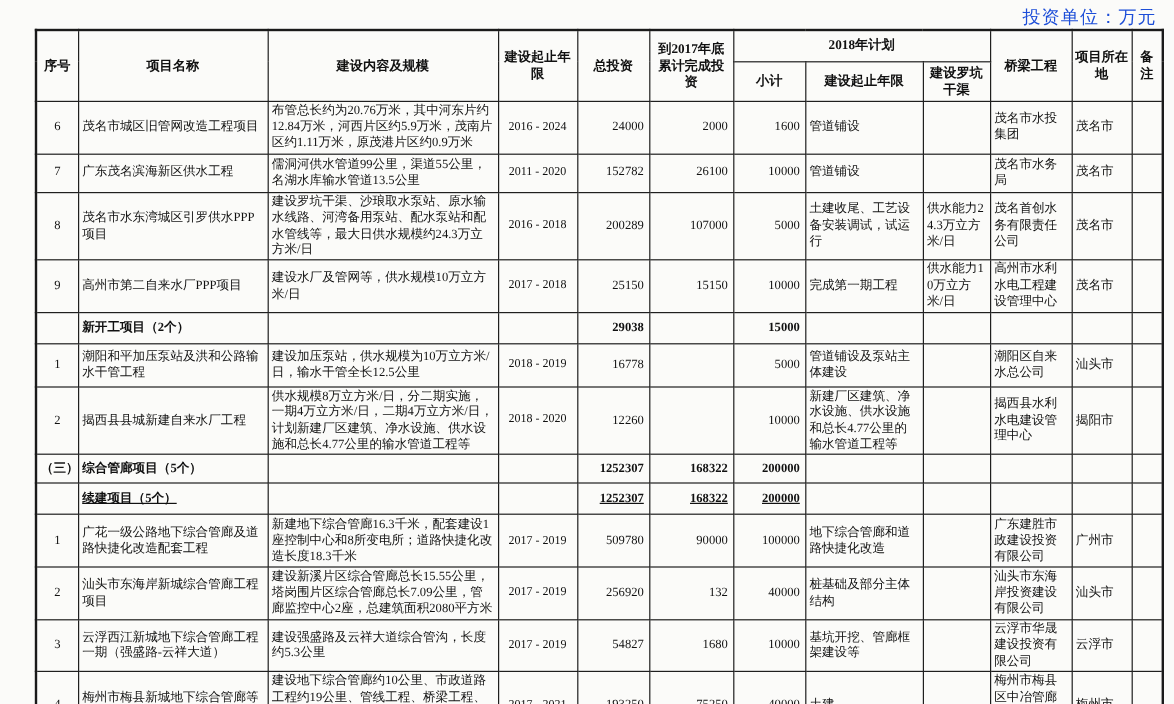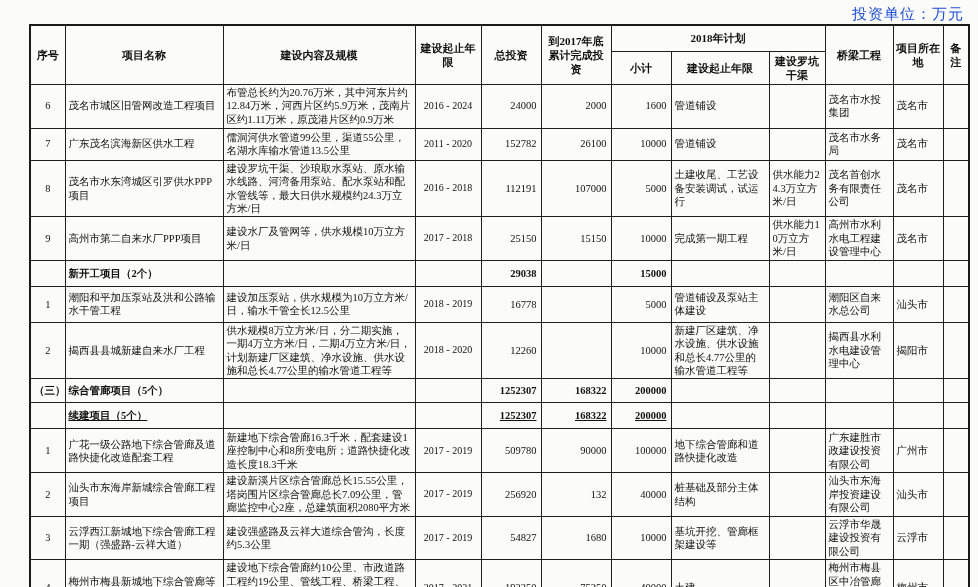--- a/index.html
+++ b/index.html
@@ -96,21 +96,21 @@
         <td class="c-capacity"></td>
         <td class="c-unit">茂名市水务局</td>
         <td class="c-location">茂名市</td>
         <td class="c-note"></td>
       </tr>
       <tr style="height: 56px;">
         <td class="c-serial">8</td>
         <td class="c-project-name">茂名市水东湾城区引罗供水PPP项目</td>
         <td class="c-content">建设罗坑干渠、沙琅取水泵站、原水输水线路、河湾备用泵站、配水泵站和配水管线等，最大日供水规模约24.3万立方米/日</td>
         <td class="c-years">2016 - 2018</td>
-        <td class="c-total">112191</td>
+        <td class="c-total">200289</td>
         <td class="c-done2017">107000</td>
         <td class="c-subtotal">5000</td>
         <td class="c-plan-content">土建收尾、工艺设备安装调试，试运行</td>
         <td class="c-capacity">供水能力24.3万立方米/日</td>
         <td class="c-unit">茂名首创水务有限责任公司</td>
         <td class="c-location">茂名市</td>
         <td class="c-note"></td>
       </tr>
       <tr style="height: 42px;">
         <td class="c-serial">9</td>

